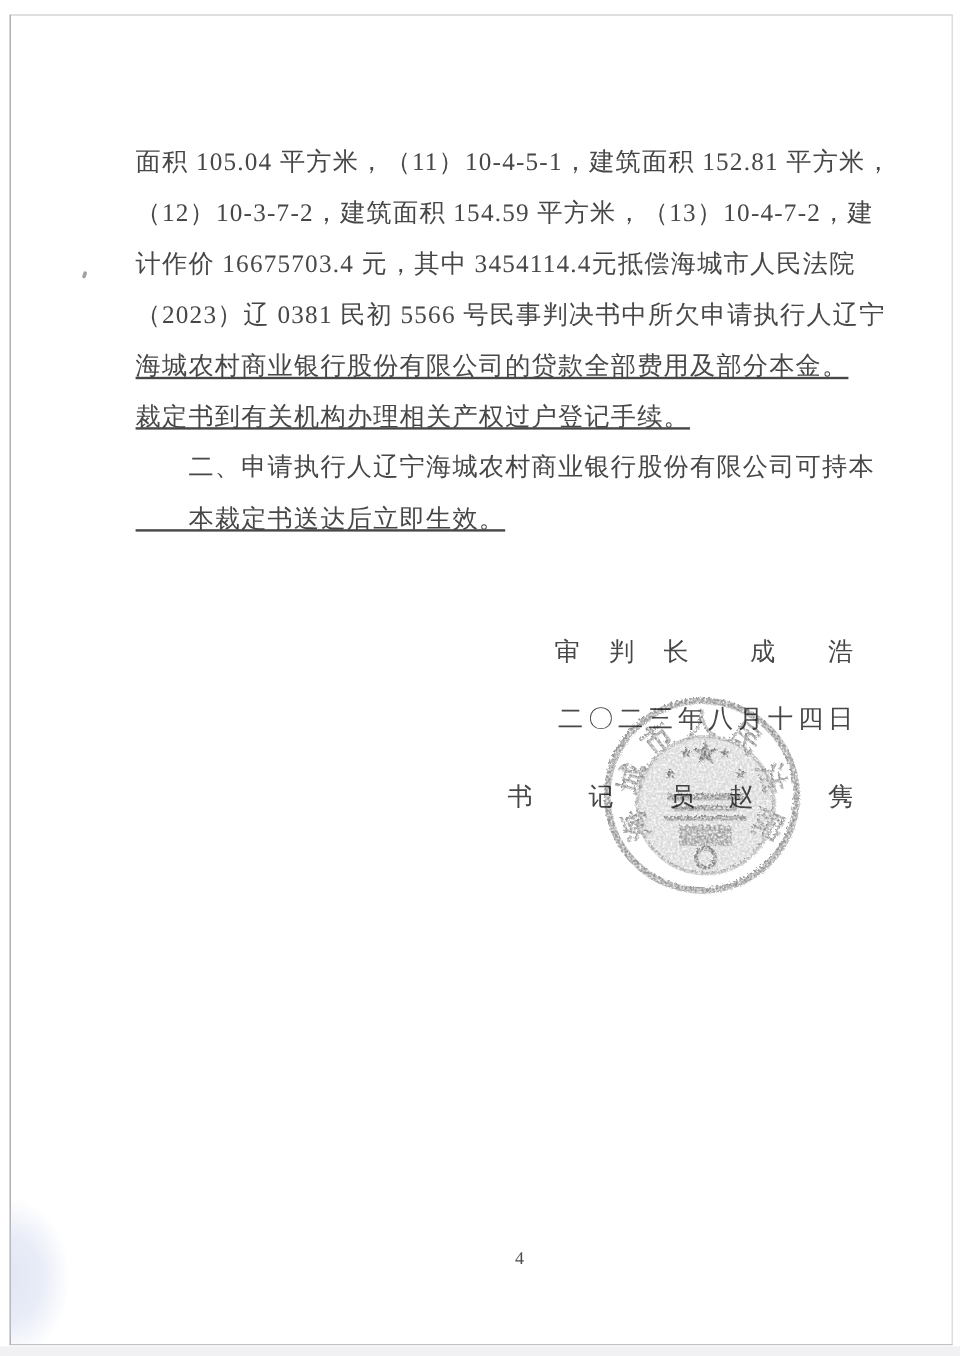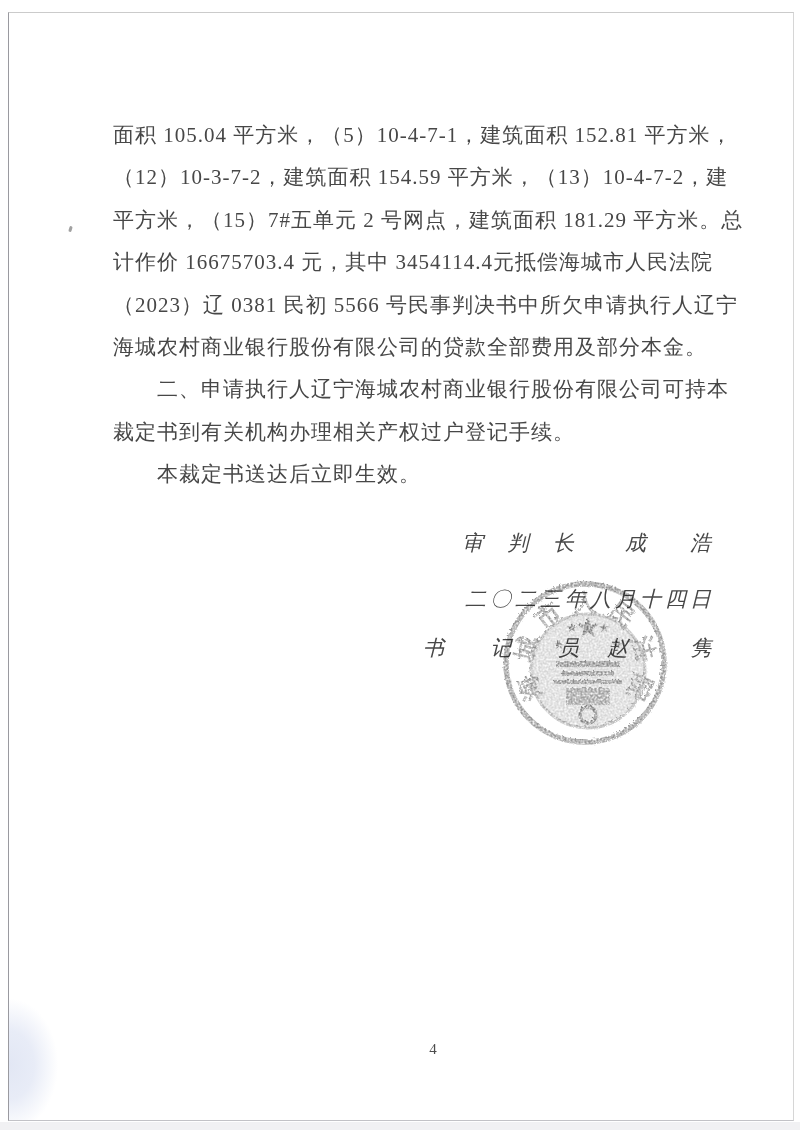--- a/index.html
+++ b/index.html
@@ -39,42 +39,42 @@
 
   
   .doc-body {
     position: absolute; left: 113px; top: 114px; width: 597px;
     font-size: 21px; letter-spacing: 1px;
   }
   .doc-line {
     height: 42.4px; line-height: 42.4px; white-space: nowrap;
     text-align: justify; text-align-last: justify;
   }
-  .doc-line.p-end { text-align-last: left; }
+  .doc-line.p-end { text-align-last: left; text-decoration: underline; }
 
   
   .sig-block {
     position: absolute; right: 89px; top: 529px; width: 330px;
-    font-size: 21px; text-align: right; white-space: nowrap; font-style: italic;
+    font-size: 21px; text-align: right; white-space: nowrap;
   }
   .sig-row { height: 29px; line-height: 29px; }
   .sig-role {
     display: inline-block; width: 112px;
     text-align: justify; text-align-last: justify;
   }
   .sig-name {
     display: inline-block; width: 86px; margin-left: 51px;
     text-align: justify; text-align-last: justify;
   }
   .date-row { margin-top: 27px; height: 29px; line-height: 29px; }
   .date-text {
     display: inline-block; width: 246px;
     text-align: justify; text-align-last: justify;
   }
-  .clerk-row { margin-top: 20px; height: 29px; line-height: 29px; }
+  .clerk-row { margin-top: 36px; height: 29px; line-height: 29px; }
   .clerk-role {
     display: inline-block; width: 156px;
     text-align: justify; text-align-last: justify;
   }
   .clerk-name {
     display: inline-block; width: 104px; margin-left: 28px;
     text-align: justify; text-align-last: justify;
   }
 
   
@@ -96,28 +96,27 @@
 <body>
 
 <div class="page">
 
   <div class="scan-frame"></div>
   <div class="bottom-strip"></div>
   <div class="corner-blob"></div>
   <div class="speck"></div>
 
   <main class="doc-body">
-    <div class="doc-line">面积 105.04 平方米，（5）10-4-7-1，建筑面积 152.81 平方米，</div>
+    <div class="doc-line">面积 105.04 平方米，（11）10-4-5-1，建筑面积 152.81 平方米，</div>
     <div class="doc-line">（12）10-3-7-2，建筑面积 154.59 平方米，（13）10-4-7-2，建</div>
-    <div class="doc-line">平方米，（15）7#五单元 2 号网点，建筑面积 181.29 平方米。总</div>
     <div class="doc-line">计作价 16675703.4 元，其中 3454114.4元抵偿海城市人民法院</div>
     <div class="doc-line">（2023）辽 0381 民初 5566 号民事判决书中所欠申请执行人辽宁</div>
     <div class="doc-line p-end">海城农村商业银行股份有限公司的贷款全部费用及部分本金。</div>
+    <div class="doc-line p-end">裁定书到有关机构办理相关产权过户登记手续。</div>
     <div class="doc-line">　　二、申请执行人辽宁海城农村商业银行股份有限公司可持本</div>
-    <div class="doc-line p-end">裁定书到有关机构办理相关产权过户登记手续。</div>
     <div class="doc-line p-end">　　本裁定书送达后立即生效。</div>
   </main>
 
   <section class="sig-block">
     <div class="sig-row">
       <span class="sig-role">审判长</span><span class="sig-name">成浩</span>
     </div>
     <div class="date-row">
       <span class="date-text">二〇二三年八月十四日</span>
     </div>

